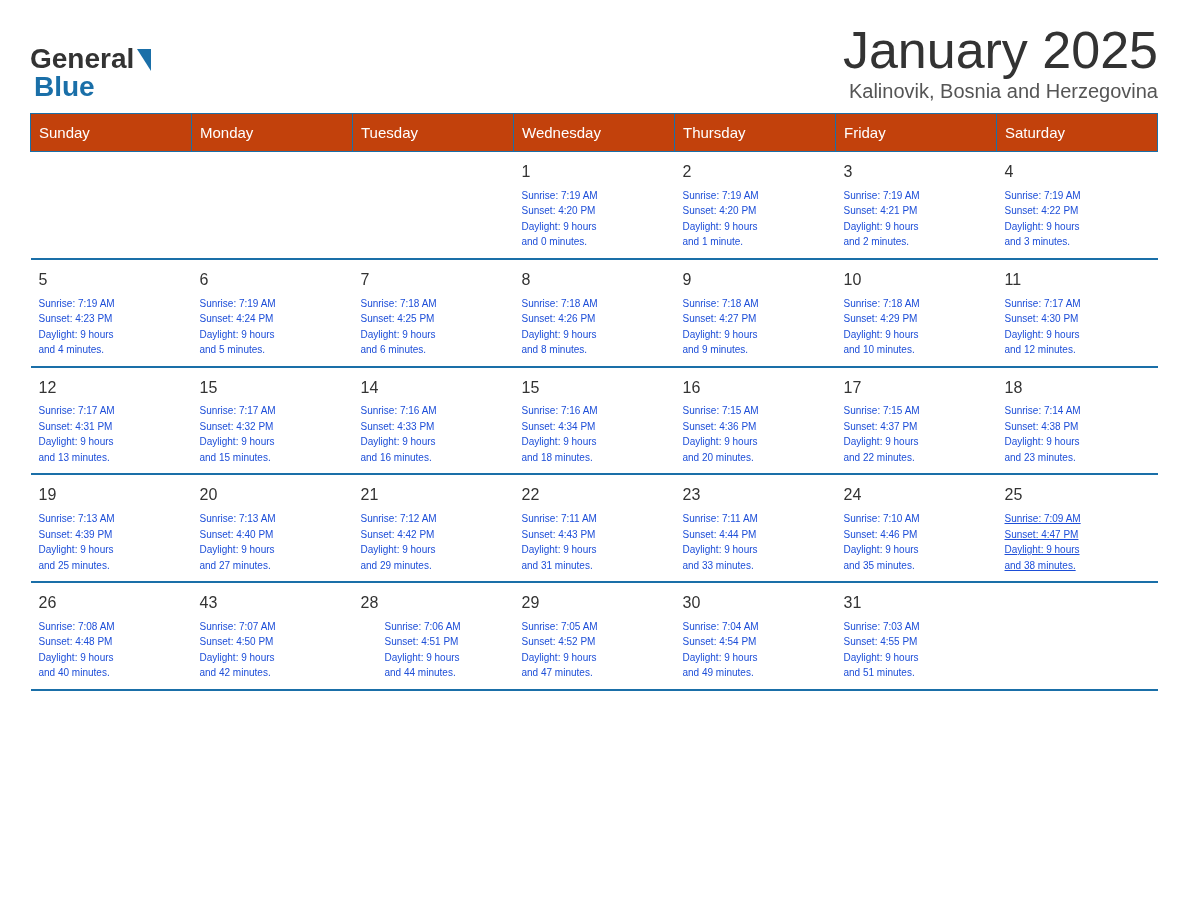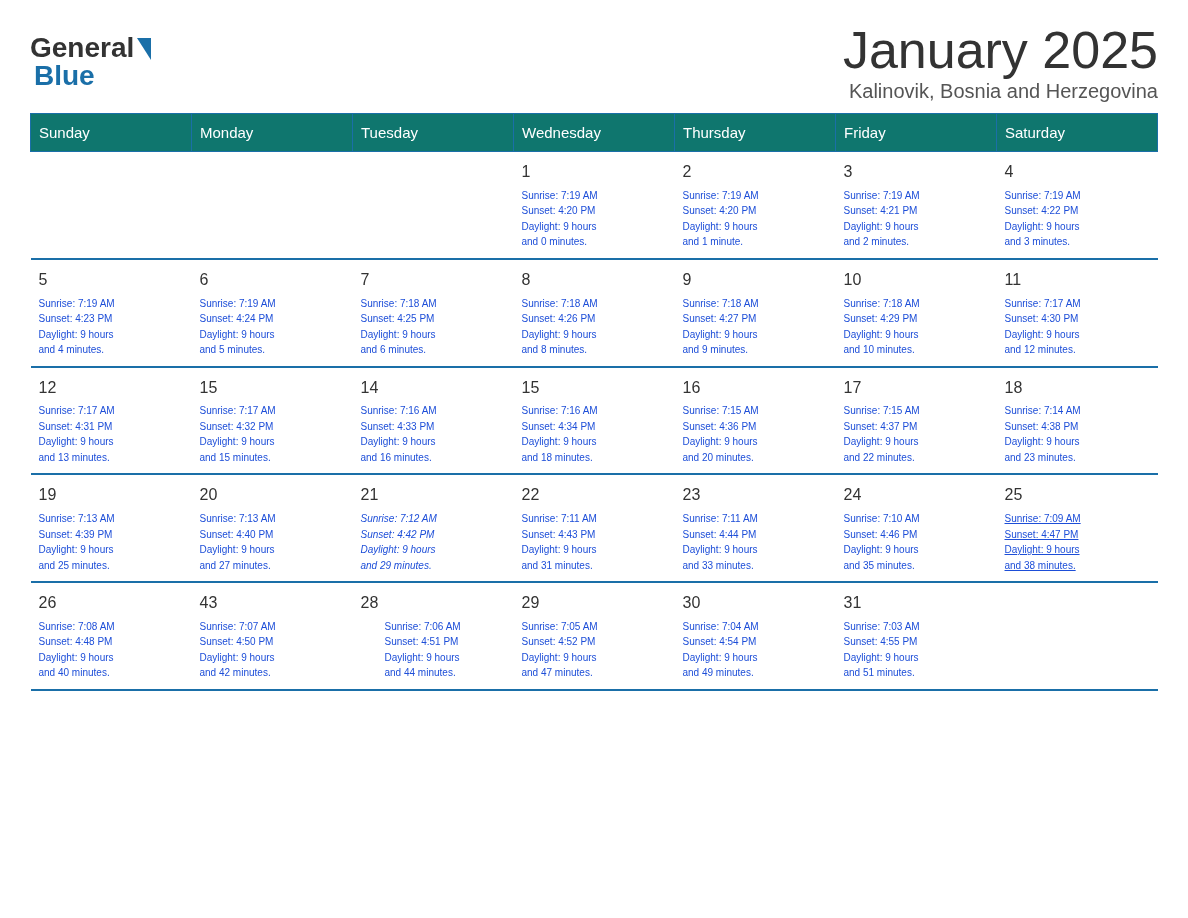--- a/index.html
+++ b/index.html
@@ -6,21 +6,21 @@
     body {
       font-family: Arial, sans-serif;
       background: #fff;
       padding: 20px 30px;
       width: 1188px;
       min-height: 918px;
     }
     .header-area {
       display: flex;
       justify-content: space-between;
-      align-items: center;
+      align-items: flex-end;
       margin-bottom: 10px;
     }
     .logo {
       display: flex;
       flex-direction: column;
       align-items: flex-start;
     }
     .logo-top {
       display: flex;
       align-items: center;
@@ -59,21 +59,21 @@
       font-size: 20px;
       color: #555;
       font-weight: normal;
     }
     .calendar {
       width: 100%;
       border-collapse: collapse;
       margin-top: 10px;
     }
     .calendar thead tr {
-      background-color: #0f766e;
+      background-color: #c2410c;
     }
     .calendar thead th {
       color: #fff;
       padding: 10px 8px;
       font-size: 15px;
       font-weight: normal;
       text-align: left;
       border: 1px solid #1a6fa8;
     }
     .calendar tbody tr {
@@ -279,21 +279,21 @@
         </td>
         <td>
           <span class="day-number">20</span>
           <div class="day-info" style="white-space: pre-line;">Sunrise: 7:13 AM
 Sunset: 4:40 PM
 Daylight: 9 hours
 and 27 minutes.</div>
         </td>
         <td>
           <span class="day-number">21</span>
-          <div class="day-info" style="white-space: pre-line; font-style: italic;">Sunrise: 7:12 AM
+          <div class="day-info" style="white-space: pre-line;">Sunrise: 7:12 AM
 Sunset: 4:42 PM
 Daylight: 9 hours
 and 29 minutes.</div>
         </td>
         <td>
           <span class="day-number">22</span>
           <div class="day-info" style="white-space: pre-line;">Sunrise: 7:11 AM
 Sunset: 4:43 PM
 Daylight: 9 hours
 and 31 minutes.</div>

